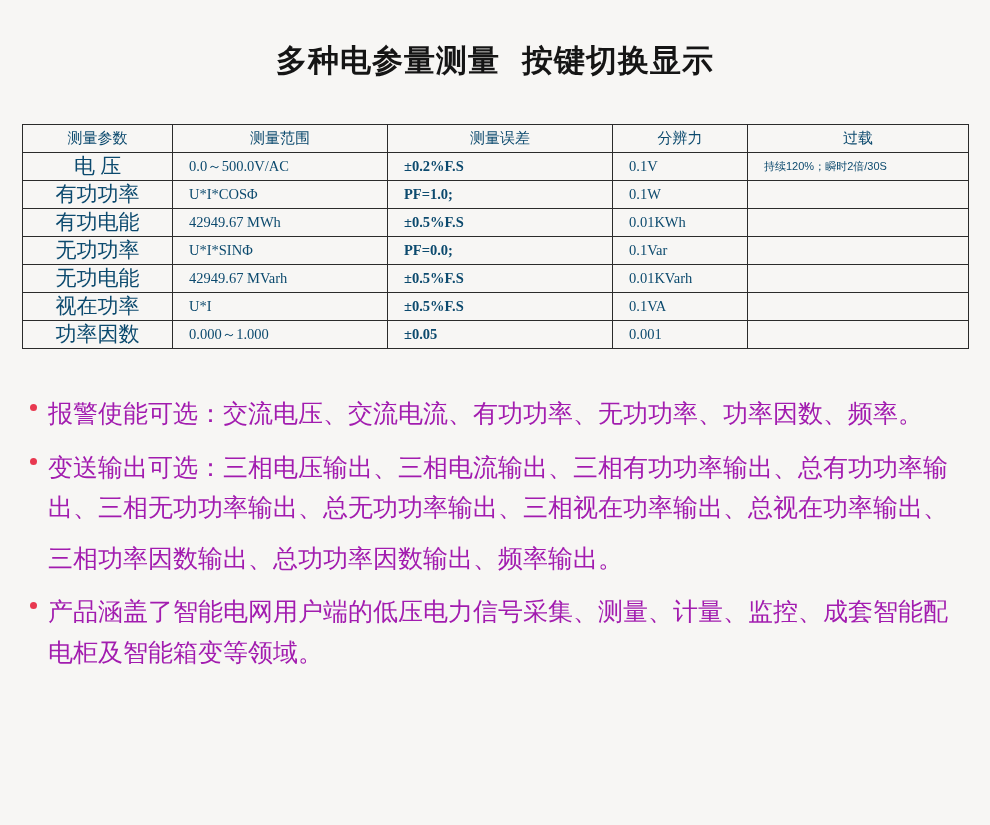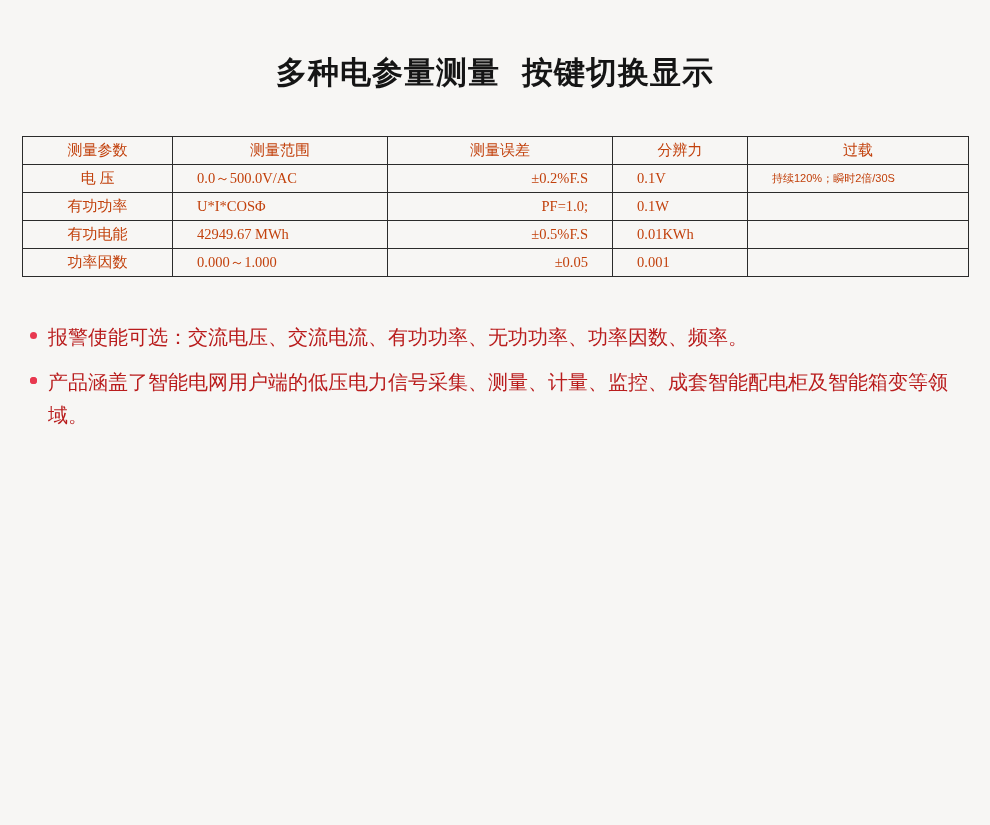--- a/index.html
+++ b/index.html
@@ -19,78 +19,79 @@
     width: 990px;
     height: 825px;
     box-sizing: border-box;
   }
   .title {
     text-align: center;
     font-size: 31px;
     font-weight: bold;
     letter-spacing: 1px;
     color: #151515;
-    padding-top: 52px;
+    padding-top: 40px;
     padding-bottom: 0;
     font-family: "Liberation Sans", sans-serif;
   }
   .title .gap {
     display: inline-block;
     width: 22px;
   }
   .spec-table-wrap {
     margin: 42px 22px 0 22px;
   }
   table.spec {
     border-collapse: collapse;
     width: 946px;
     table-layout: fixed;
     font-size: 14.5px;
     font-family: "Liberation Serif", serif;
   }
   table.spec th, table.spec td {
     border: 1px solid #2b2b2b;
     height: 27px;
-    padding: 0 24px;
+    padding: 0 16px;
     vertical-align: middle;
     line-height: 1.15;
     font-weight: normal;
-    color: #c2410c;
+    color: #0c4a6e;
   }
   table.spec th {
     text-align: center;
     font-size: 15px;
   }
   table.spec td.c0 {
     text-align: center;
-    font-size: 15px;
+    font-size: 21px;
     letter-spacing: 0px;
   }
   table.spec td.c1, table.spec td.c3 {
     text-align: left;
   }
   table.spec td.c2 {
-    text-align: right;
+    text-align: left;
+    font-weight: bold;
   }
   table.spec td.c4 {
     text-align: left;
     font-family: "Liberation Sans", sans-serif;
     font-size: 11px;
   }
   col.w0 { width: 150px; }
   col.w1 { width: 215px; }
   col.w2 { width: 225px; }
   col.w3 { width: 135px; }
   col.w4 { width: 221px; }
 
   .bullets {
     margin: 44px 28px 0 28px;
-    font-size: 20px;
+    font-size: 25px;
     line-height: 1.62;
-    color: #b91c1c;
+    color: #a21caf;
   }
   .bullet {
     position: relative;
     padding-left: 20px;
     margin-bottom: 13px;
   }
   .bullet .dot {
     position: absolute;
     left: 2px;
     top: 11px;
@@ -152,37 +153,60 @@
             <td class="c4"></td>
           </tr>
           <tr>
             <td class="c0">有功电能</td>
             <td class="c1">42949.67 MWh</td>
             <td class="c2">±0.5%F.S</td>
             <td class="c3">0.01KWh</td>
             <td class="c4"></td>
           </tr>
           <tr>
+            <td class="c0">无功功率</td>
+            <td class="c1">U*I*SINΦ</td>
+            <td class="c2">PF=0.0;</td>
+            <td class="c3">0.1Var</td>
+            <td class="c4"></td>
+          </tr>
+          <tr>
+            <td class="c0">无功电能</td>
+            <td class="c1">42949.67 MVarh</td>
+            <td class="c2">±0.5%F.S</td>
+            <td class="c3">0.01KVarh</td>
+            <td class="c4"></td>
+          </tr>
+          <tr>
+            <td class="c0">视在功率</td>
+            <td class="c1">U*I</td>
+            <td class="c2">±0.5%F.S</td>
+            <td class="c3">0.1VA</td>
+            <td class="c4"></td>
+          </tr>
+          <tr>
             <td class="c0">功率因数</td>
             <td class="c1">0.000～1.000</td>
             <td class="c2">±0.05</td>
             <td class="c3">0.001</td>
             <td class="c4"></td>
           </tr>
         </tbody>
     </table>
   </div>
 
   <div class="bullets" id="bullets">
       <div class="bullet">
         <span class="dot"></span>
         <p class="b-text">报警使能可选：交流电压、交流电流、有功功率、无功功率、功率因数、频率。</p>
       </div>
       <div class="bullet">
         <span class="dot"></span>
+        <p class="b-text">变送输出可选：三相电压输出、三相电流输出、三相有功功率输出、总有功功率输出、三相无功功率输出、总无功功率输出、三相视在功率输出、总视在功率输出、</p>
+        <p class="b-text">三相功率因数输出、总功功率因数输出、频率输出。</p>
       </div>
       <div class="bullet">
         <span class="dot"></span>
         <p class="b-text">产品涵盖了智能电网用户端的低压电力信号采集、测量、计量、监控、成套智能配电柜及智能箱变等领域。</p>
       </div>
     </div>
 
 </div>
 
 </body></html>

